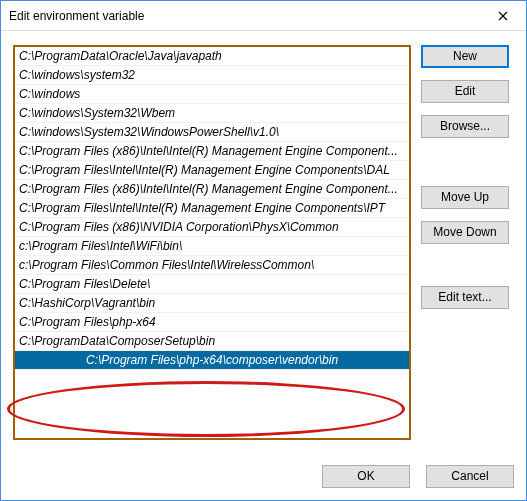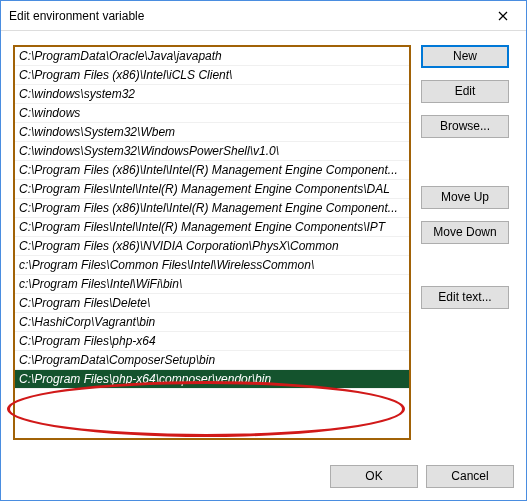--- a/index.html
+++ b/index.html
@@ -58,22 +58,23 @@
     height: 19px;
     line-height: 19px;
     padding: 0 4px;
     border-bottom: 1px solid #f0f0f0;
     white-space: nowrap;
     overflow: hidden;
     text-overflow: ellipsis;
     color: #000;
   }
   .listbox .row.selected {
-    background: #14532d;
+    background: #0369a1;
     color: #fff;
+    text-align: center;
   }
   .btncol {
     width: 90px;
     display: flex;
     flex-direction: column;
   }
   .btn {
     width: 88px;
     height: 23px;
     background: #e1e1e1;
@@ -91,21 +92,21 @@
     border: 2px solid #0078d7;
     line-height: 19px;
   }
   .gap-small { height: 6px; }
   .gap-med { height: 36px; }
   .bottom-bar {
     position: absolute;
     right: 12px;
     bottom: 12px;
     display: flex;
-    gap: 8px;
+    gap: 16px;
   }
   .bottom-bar .btn { margin-bottom: 0; }
   
   .annot {
     position: absolute;
     border: 3px solid #d11919;
     border-radius: 50%;
     pointer-events: none;
     left: 6px;
     top: 380px;
@@ -123,32 +124,31 @@
         <path d="M1 1 L9 9 M9 1 L1 9" stroke="#000" stroke-width="1.2" fill="none"></path>
       </svg>
   </div>
 </div>
 
 <div class="content">
   <div class="main-area">
 
     <div class="listbox" id="listbox">
         <div class="row">C:\ProgramData\Oracle\Java\javapath</div>
-        <div class="row">C:\Program Files (x86)\Intel\iCLS Client\</div>
         <div class="row">C:\windows\system32</div>
         <div class="row">C:\windows</div>
         <div class="row">C:\windows\System32\Wbem</div>
         <div class="row">C:\windows\System32\WindowsPowerShell\v1.0\</div>
         <div class="row">C:\Program Files (x86)\Intel\Intel(R) Management Engine Component...</div>
         <div class="row">C:\Program Files\Intel\Intel(R) Management Engine Components\DAL</div>
         <div class="row">C:\Program Files (x86)\Intel\Intel(R) Management Engine Component...</div>
         <div class="row">C:\Program Files\Intel\Intel(R) Management Engine Components\IPT</div>
         <div class="row">C:\Program Files (x86)\NVIDIA Corporation\PhysX\Common</div>
+        <div class="row">c:\Program Files\Intel\WiFi\bin\</div>
         <div class="row">c:\Program Files\Common Files\Intel\WirelessCommon\</div>
-        <div class="row">c:\Program Files\Intel\WiFi\bin\</div>
         <div class="row">C:\Program Files\Delete\</div>
         <div class="row">C:\HashiCorp\Vagrant\bin</div>
         <div class="row">C:\Program Files\php-x64</div>
         <div class="row">C:\ProgramData\ComposerSetup\bin</div>
         <div class="row selected">C:\Program Files\php-x64\composer\vendor\bin</div>
       </div>
 
     <div class="btncol">
       <button class="btn default">New</button>
       <div class="gap-small"></div>

